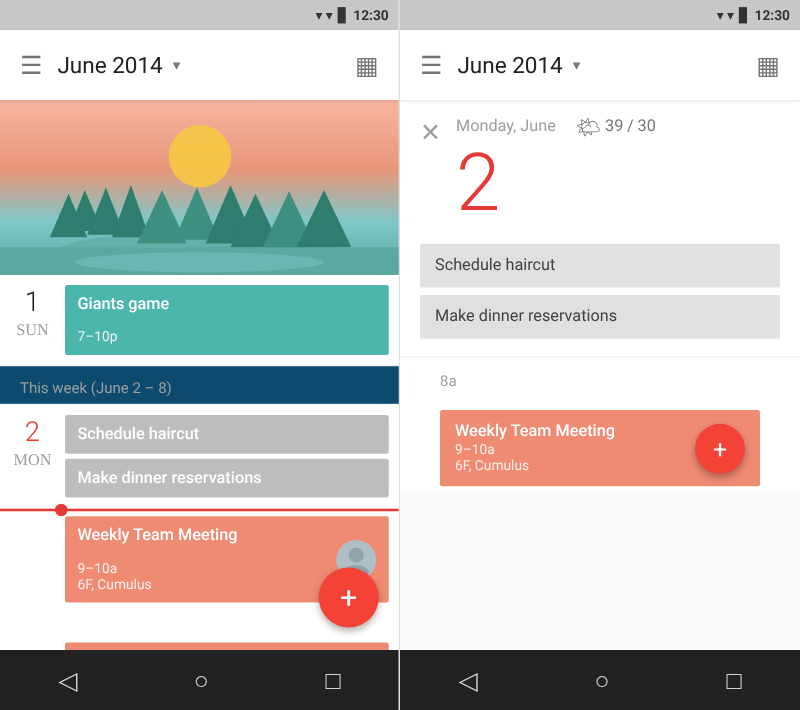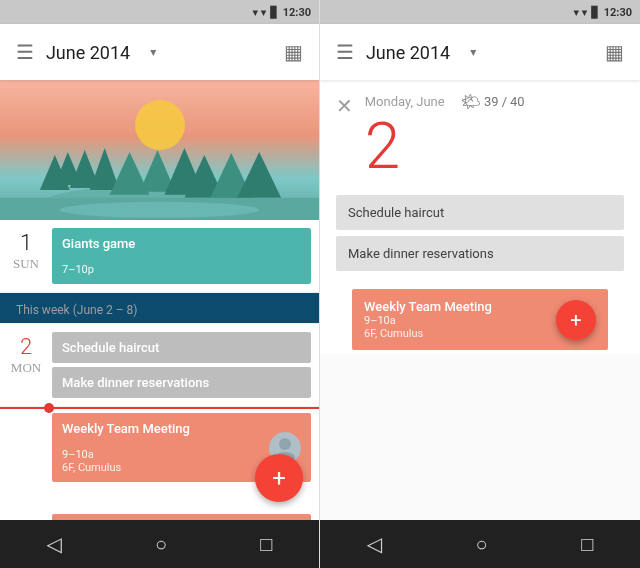--- a/index.html
+++ b/index.html
@@ -42,21 +42,21 @@
       height: 56px;
       background: #fff;
       display: flex;
       align-items: center;
       padding: 0 16px;
       box-shadow: 0 1px 3px rgba(0,0,0,0.12);
       flex-shrink: 0;
       z-index: 10;
     }
     .app-bar .menu-icon { font-size: 20px; color: #757575; cursor: pointer; margin-right: 12px; }
-    .app-bar .title { font-size: 18px; color: #212121; flex: 1; display: flex; align-items: center; gap: 20px; text-align: center; }
+    .app-bar .title { font-size: 18px; color: #212121; flex: 1; display: flex; align-items: center; gap: 8px; text-align: center; }
     .app-bar .title-arrow { font-size: 12px; color: #757575; }
     .app-bar .calendar-icon { font-size: 20px; color: #757575; cursor: pointer; }
 
     
     .panel-content {
       flex: 1;
       overflow-y: auto;
       overflow-x: hidden;
     }
     .panel-content::-webkit-scrollbar { display: none; }
@@ -439,32 +439,35 @@
 
     <div class="detail-header">
       <span class="close-btn">✕</span>
       <div class="detail-date-info">
         <div class="detail-date-label">
           <span>Monday, June</span>
           <div class="weather-badge">
             <span class="weather-icon">🌤</span>
             <span>39</span>
             <span> / </span>
-            <span>40</span>
+            <span>30</span>
           </div>
         </div>
         <div class="detail-day-number">2</div>
       </div>
     </div>
 
     <div class="detail-events">
       <div class="detail-event-item">Schedule haircut</div>
       <div class="detail-event-item">Make dinner reservations</div>
     </div>
 
+    <div style="padding: 8px 16px; background: #fff; border-top: 1px solid #f0f0f0;">
+      <div class="time-label">8a</div>
+    </div>
 
     <div style="padding: 4px 16px; background: #fff; position: relative;">
       <div class="detail-coral-event">
         <div>
           <div style="font-size:13px; font-weight:500; color:#fff;">Weekly Team Meeting</div>
           <div style="font-size:11px; color:rgba(255,255,255,0.9);">9–10a</div>
           <div style="font-size:11px; color:rgba(255,255,255,0.85);">6F, Cumulus</div>
         </div>
         <div class="fab" style="position:relative; width:40px; height:40px; font-size:20px; margin:0;">+</div>
       </div>

